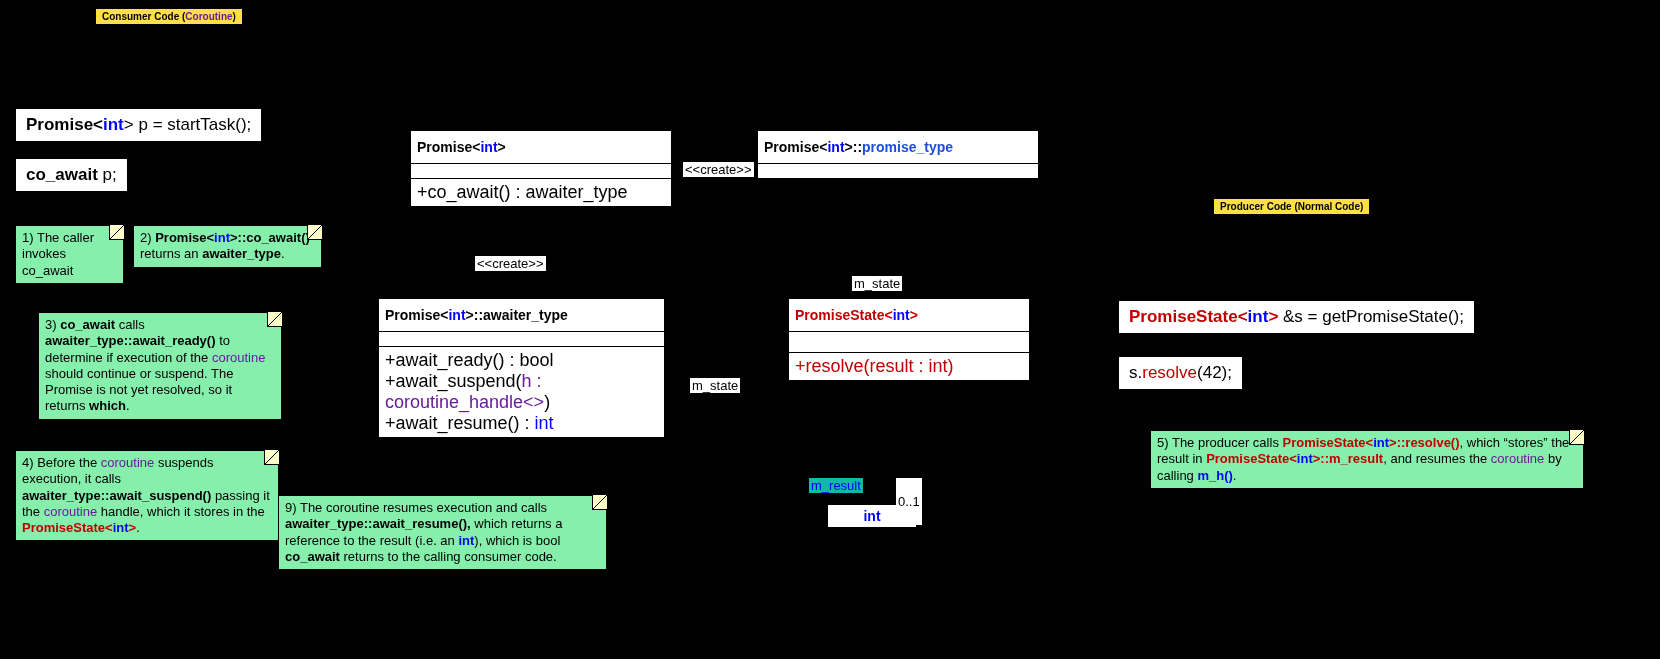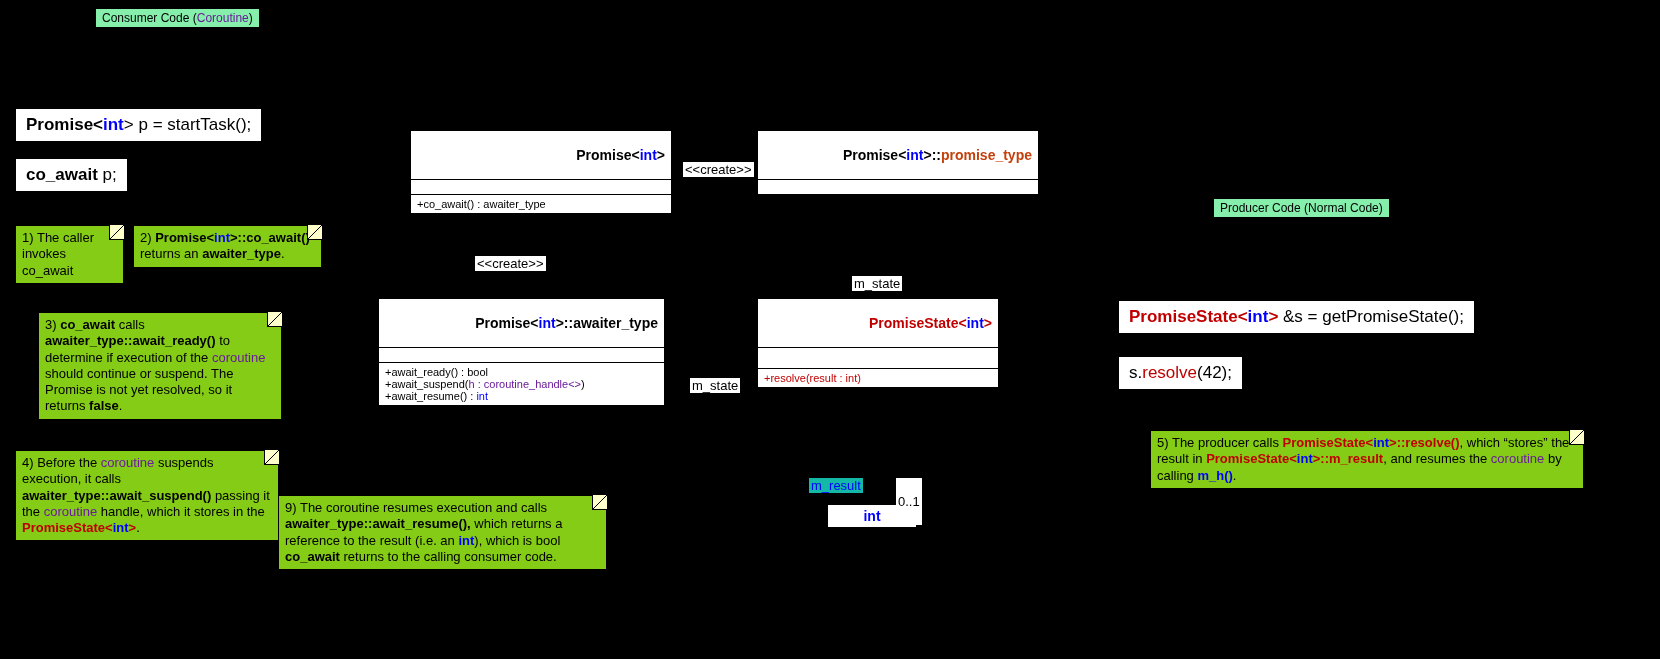--- a/index.html
+++ b/index.html
@@ -1,29 +1,29 @@
 <!DOCTYPE html>
 <html><head>
 <meta charset="utf-8">
 <style>
   html,body{margin:0;padding:0;background:#000;font-family:"Segoe UI",Arial,sans-serif;font-size:14px;color:#000}
   .stage{position:relative;width:1660px;height:659px;background:#000}
   .box{position:absolute;background:#fff;border:1px solid #000;box-sizing:border-box}
-  .hdr{position:absolute;background:#86efac;border:1px solid #000;padding:2px 6px;font-weight:normal;font-size:12px}
+  .hdr{position:absolute;background:#fde047;border:1px solid #000;padding:2px 6px;font-weight:bold;font-size:10px}
   .code{position:absolute;background:#fff;border:1px solid #000;padding:6px 10px;font-size:17px}
-  .note{position:absolute;background:#84cc16;border:1px solid #000;padding:4px 6px;font-size:13px;line-height:1.25}
+  .note{position:absolute;background:#86efac;border:1px solid #000;padding:4px 6px;font-size:13px;line-height:1.25}
   .note .fold{position:absolute;top:-1px;right:-1px;width:14px;height:14px;background:linear-gradient(135deg,#ffffcc 48%, #000 50%, #ffffcc 52%);border-left:1px solid #000;border-bottom:1px solid #000}
   .uml{position:absolute;background:#fff;border:1px solid #000}
-  .uml .title{text-align:right;font-weight:bold;padding:16px 6px;border-bottom:1px solid #000}
-  .uml .sec{border-bottom:1px solid #000;padding:3px 6px;min-height:8px;font-size:11px}
+  .uml .title{text-align:left;font-weight:bold;padding:8px 6px;border-bottom:1px solid #000}
+  .uml .sec{border-bottom:1px solid #000;padding:3px 6px;min-height:8px;font-size:18px}
   .uml .sec:last-child{border-bottom:none}
   .lbl{position:absolute;color:#000;background:transparent;font-size:13px}
   .purple{color:#6a1b9a}
   .blue{color:#0000ff}
-  .green{color:#c2410c}
+  .green{color:#1d4ed8}
   .red{color:#c00000}
   b{font-weight:bold}
 </style>
 </head>
 <body>
 
 <div class="stage">
 
   <div class="hdr" style="left:95px;top:8px">
     <span>Consumer Code (</span><span class="purple">Coroutine</span><span>)</span>
@@ -58,21 +58,21 @@
   <div class="uml" style="left:378px;top:298px;width:285px">
     <div class="title"><span>Promise&lt;</span><span class="blue">int</span><span>&gt;::awaiter_type</span></div>
     <div class="sec"></div>
     <div class="sec">
       <span>+await_ready() : bool</span><br>
       <span>+await_suspend(</span><span class="purple">h : coroutine_handle&lt;&gt;</span><span>)</span><br>
       <span>+await_resume() : </span><span class="blue">int</span>
     </div>
   </div>
 
-  <div class="uml" style="left:757px;top:298px;width:240px">
+  <div class="uml" style="left:788px;top:298px;width:240px">
     <div class="title red"><span>PromiseState&lt;</span><span class="blue">int</span><span>&gt;</span></div>
     <div class="sec" style="min-height:14px"></div>
     <div class="sec">
       <span class="red"><span>+resolve(</span><span>result : int</span><span>)</span></span>
     </div>
   </div>
 
   <div class="box" style="left:827px;top:504px;width:90px;text-align:center;padding:3px 0;font-weight:bold"><span class="blue">int</span></div>
 
   <div class="lbl" style="left:683px;top:162px;background:#fff;padding:0 2px">&lt;&lt;create&gt;&gt;</div>
@@ -82,21 +82,21 @@
   <div class="lbl" style="left:809px;top:478px;background:#14b8a6;padding:0 2px"><span class="blue">m_result</span></div>
   <div class="lbl" style="left:896px;top:478px;background:#fff;padding:16px 2px">0..1</div>
 
   <div class="note" style="left:15px;top:225px;width:95px"><div class="fold"></div><span>1) The caller invokes co_await</span></div>
 
   <div class="note" style="left:133px;top:225px;width:175px"><div class="fold"></div>
     <span>2) </span><b><span>Promise&lt;</span><span class="blue">int</span><span>&gt;::co_await()</span></b><span> returns an </span><b>awaiter_type</b><span>.</span>
   </div>
 
   <div class="note" style="left:38px;top:312px;width:230px"><div class="fold"></div>
-    <span>3) </span><b>co_await</b><span> calls </span><b>awaiter_type::await_ready()</b><span> to determine if execution of the </span><span class="purple">coroutine</span><span> should continue or suspend.  The Promise is not yet resolved, so it returns </span><b>false</b><span>.</span>
+    <span>3) </span><b>co_await</b><span> calls </span><b>awaiter_type::await_ready()</b><span> to determine if execution of the </span><span class="purple">coroutine</span><span> should continue or suspend.  The Promise is not yet resolved, so it returns </span><b>which</b><span>.</span>
   </div>
 
   <div class="note" style="left:15px;top:450px;width:250px"><div class="fold"></div>
     <span>4) Before the </span><span class="purple">coroutine</span><span> suspends execution, it calls </span><b>awaiter_type::await_suspend()</b><span> passing it the </span><span class="purple">coroutine</span><span> handle, which it stores in the </span><b class="red"><span>PromiseState&lt;</span><span class="blue">int</span><span>&gt;</span></b><span>.</span>
   </div>
 
   <div class="note" style="left:1150px;top:430px;width:420px"><div class="fold"></div>
     <span>5) The producer calls </span><b class="red"><span>PromiseState&lt;</span><span class="blue">int</span><span>&gt;::resolve()</span></b><span>, which “stores” the result in </span><b class="red"><span>PromiseState&lt;</span><span class="blue">int</span><span>&gt;::m_result</span></b><span>, and resumes the </span><span class="purple">coroutine</span><span> by calling </span><b class="blue">m_h()</b><span>.</span>
   </div>
 

